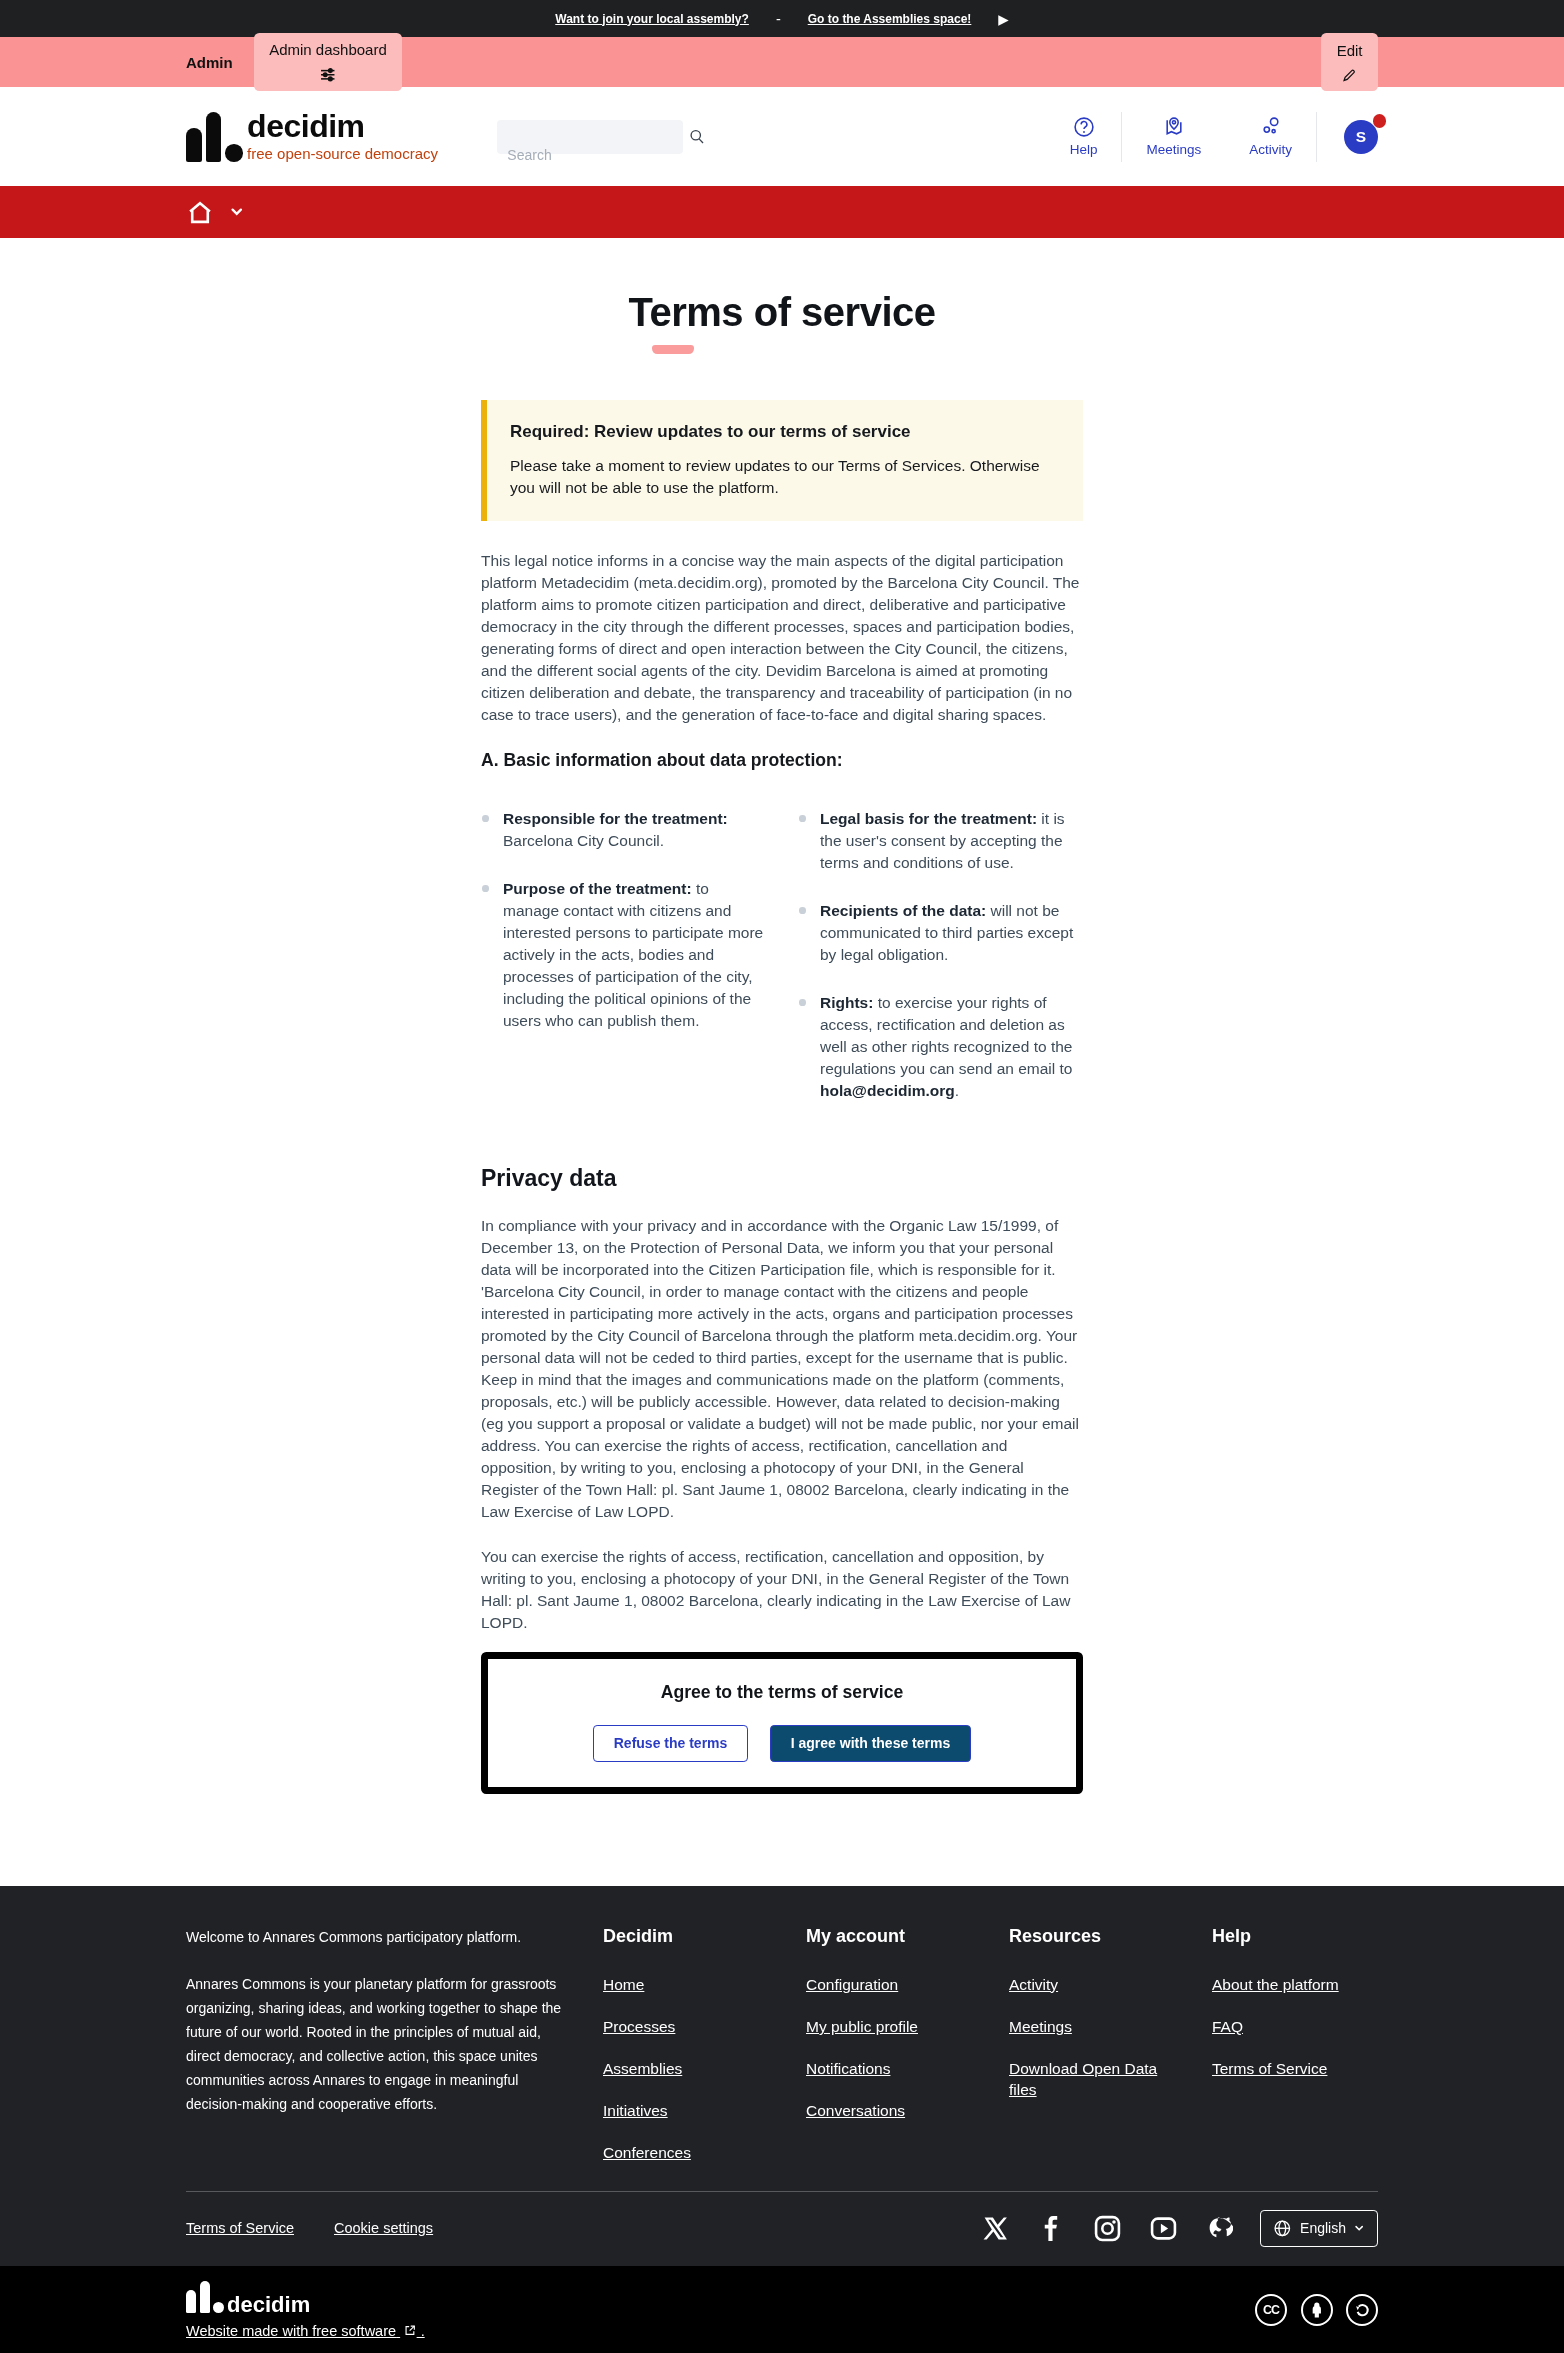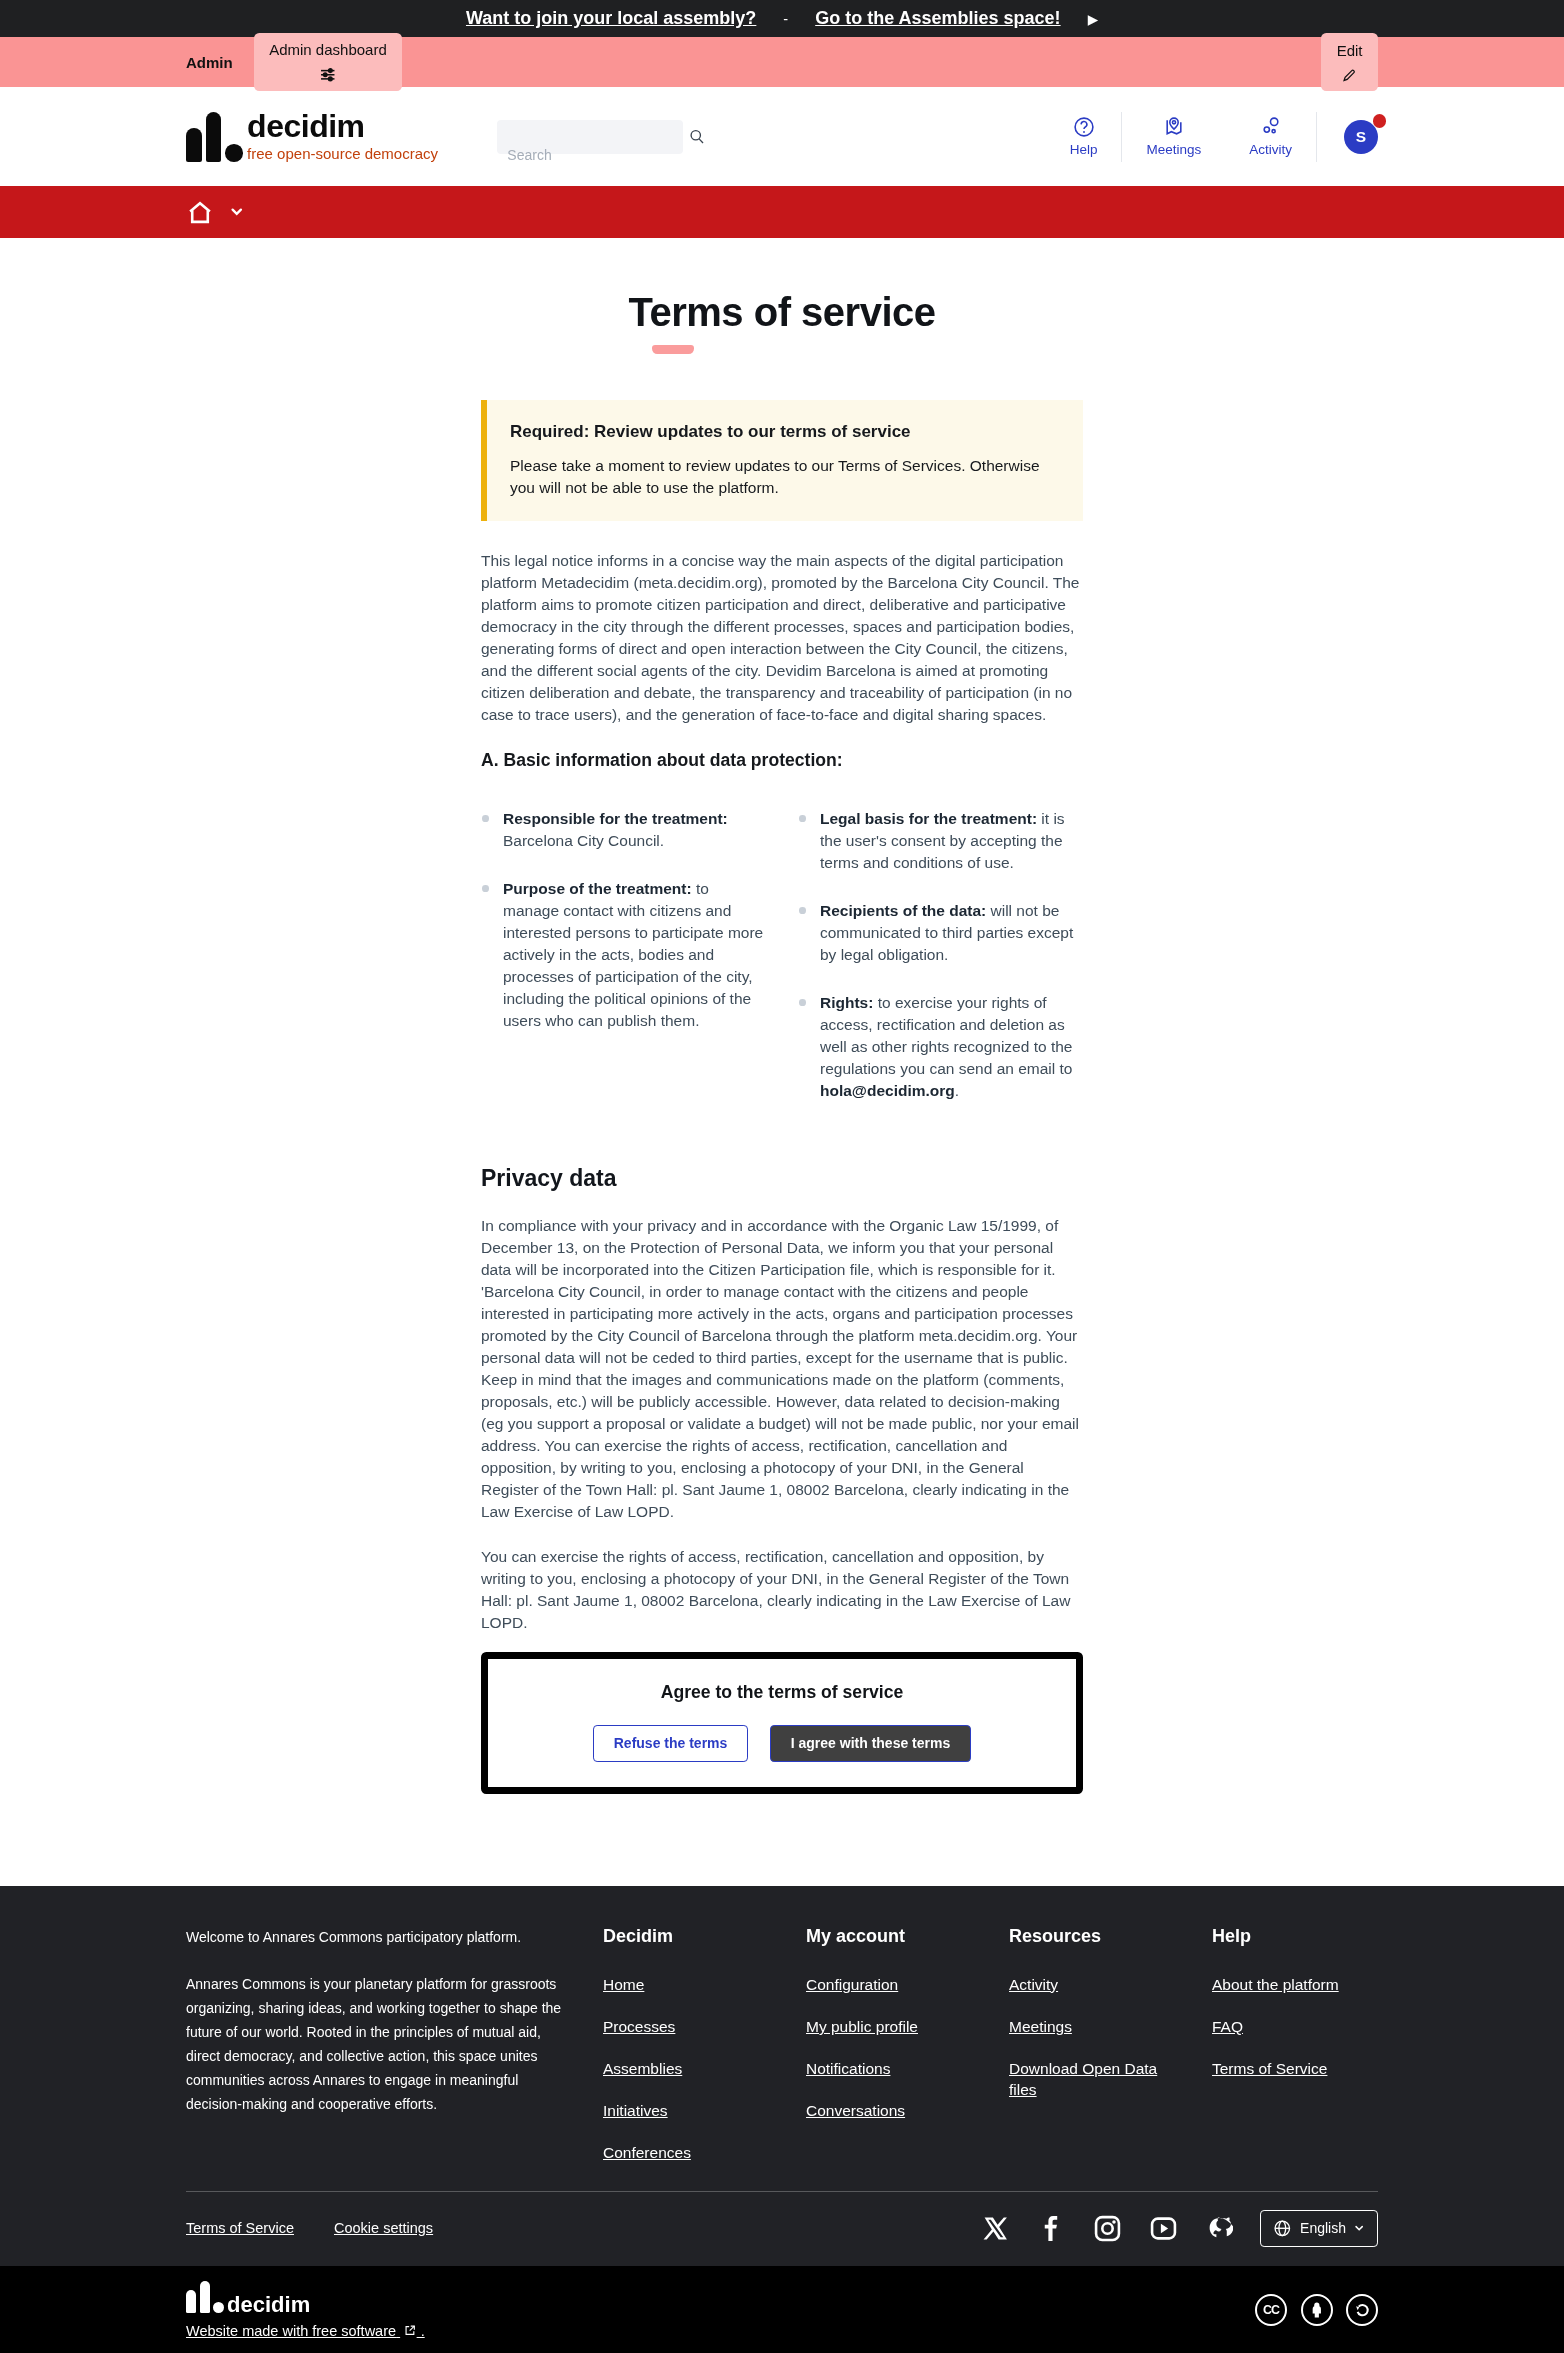--- a/index.html
+++ b/index.html
@@ -1,21 +1,21 @@
 <!DOCTYPE html>
 <html style="font-size:8.3px"><head>
 <meta charset="utf-8">
 <style>
   * { margin:0; padding:0; box-sizing:border-box; }
   html,body { width:1564px; }
   body { font-family:"Liberation Sans","DejaVu Sans",sans-serif; background:#fff; color:#3e4c59; }
 
   
   .banner { height:37px; background:#1f2022; display:flex; align-items:center; justify-content:center; gap:27px; }
-  .banner a { color:#fff; font-weight:700; font-size:18px; text-decoration:underline; cursor:pointer; }
+  .banner a { color:#fff; font-weight:700; font-size:12px; text-decoration:underline; cursor:pointer; }
   .banner .sep { color:#fff; font-size:14.5px; }
   .banner .arrow { color:#fff; font-size:13.5px; }
 
   
   .adminbar { height:50px; background:#fa9494; display:flex; align-items:center; padding:0 186px; gap:21px; }
   .adminbar .admin-label { font-weight:700; font-size:15px; color:#111; }
   .pill-btn { background:#fcbcbc; border:none; border-radius:5.2px; padding:8.3px 15.5px; font-size:15px; color:#111;
               display:inline-flex; align-items:center; gap:9.3px; cursor:pointer; font-family:inherit;flex-direction:column; }
   .adminbar .spacer { flex:1; }
 
@@ -63,21 +63,21 @@
   .b { font-weight:700; color:#1c2733; }
 
   .privacy-heading { margin-top:37px; font-size:23px; font-weight:700; color:#12161c; }
   .pg { margin-top:23px; font-size:15.5px; line-height:22px; color:#3e4c59; }
 
   .agree-box { margin-top:18.6px; border:7px solid #000000; border-radius:5.2px; padding:23px 21px 25px; text-align:center; }
   .agree-box h2 { font-size:17.6px; font-weight:700; color:#111418; }
   .agree-actions { margin-top:22px; display:flex; justify-content:center; gap:22px; }
   .btn { border-radius:4.1px; font-weight:700; font-size:14px; padding:9.3px 19.7px; cursor:pointer; font-family:inherit; }
   .btn-outline { background:#fff; border:1.6px solid #2b3cc4; color:#2b3cc4; }
-  .btn-solid { background:#404040; border:1.6px solid #2b3cc4; color:#fff; }
+  .btn-solid { background:#0c4a6e; border:1.6px solid #2b3cc4; color:#fff; }
 
   
   .footer { height:380px; background:#212226; color:#fff; padding:40px 186px 0; }
   .footer a { color:#fff; text-decoration:underline; cursor:pointer; }
   .footer-top { display:grid; grid-template-columns:380px 1fr 1fr 1fr 1fr; column-gap:37px; height:265px; }
   .f-desc p.welcome { font-size:14px; line-height:23px; }
   .f-desc p.about { margin-top:23px; font-size:14px; line-height:24px; }
   .f-col h3 { font-size:18px; font-weight:700; margin-bottom:27px; }
   .f-col a { display:block; font-size:15.5px; margin-bottom:21px; line-height:21px; }
   .footer-divider { border-top:0.5px solid rgba(255,255,255,0.25); }

